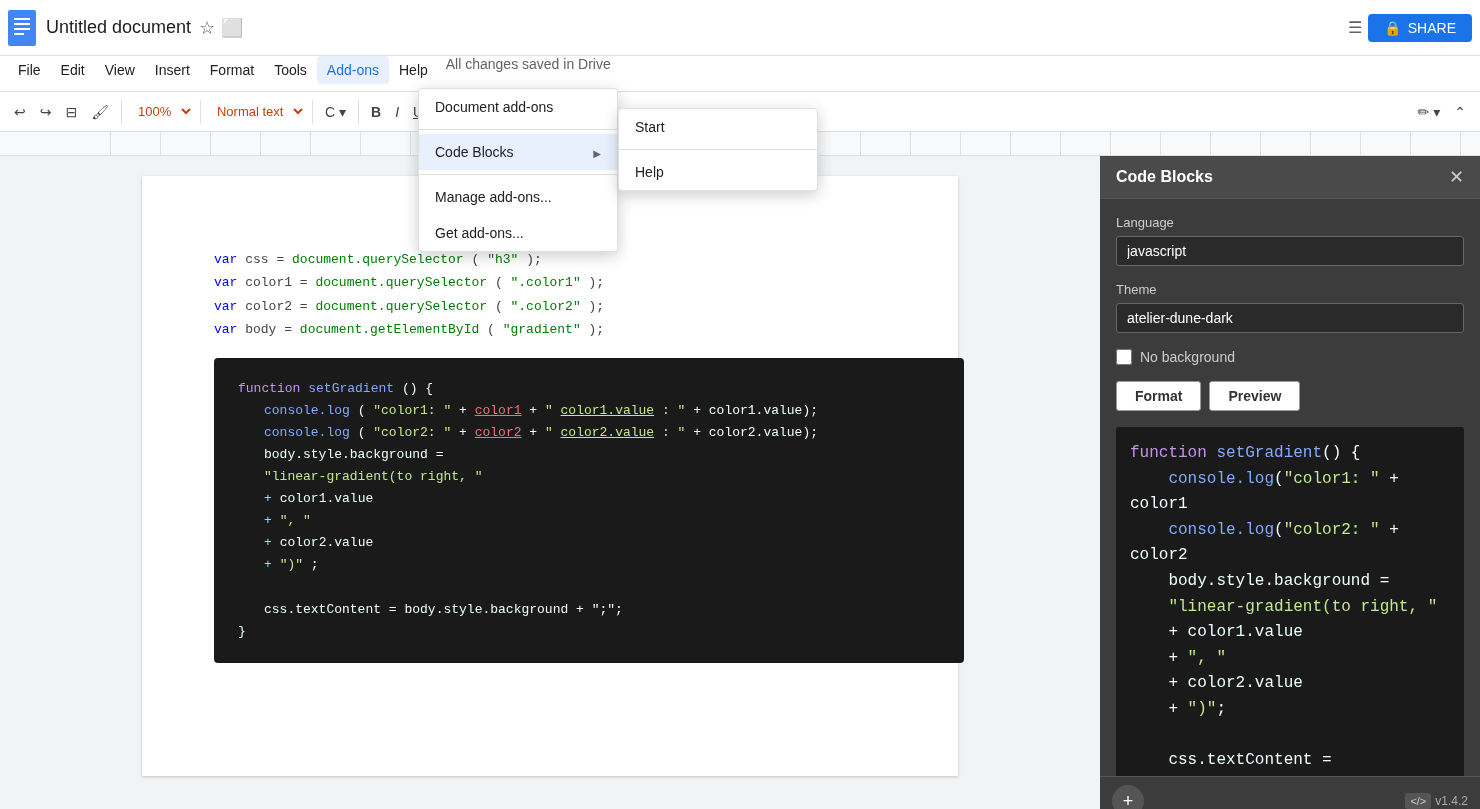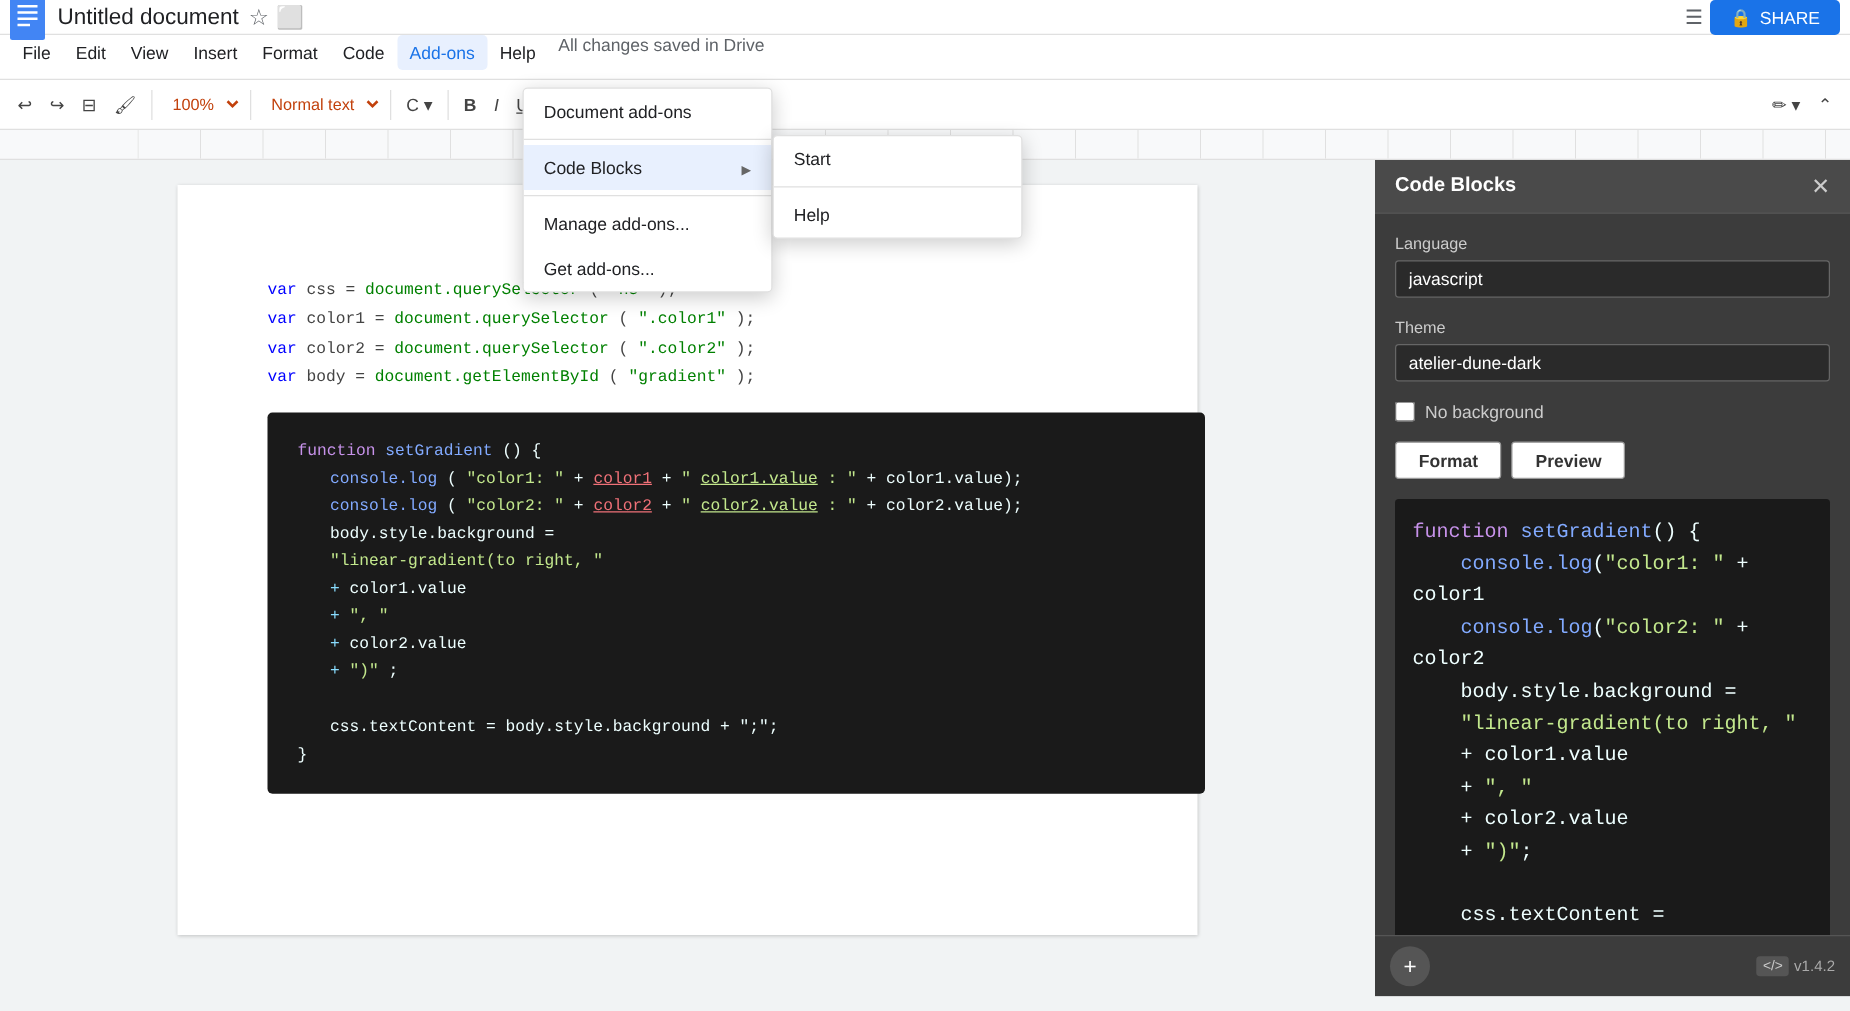--- a/index.html
+++ b/index.html
@@ -1,21 +1,21 @@
 <!DOCTYPE html>
 <html><head>
   <meta charset="utf-8">
   <style>
     * { box-sizing: border-box; margin: 0; padding: 0; }
     body { font-family: Arial, sans-serif; font-size: 13px; background: #f1f3f4; overflow: hidden; }
 
     
     .title-bar {
       display: flex; align-items: center; background: #fff;
-      padding: 4px 8px; height: 28px; border-bottom: 1px solid #e0e0e0;
+      padding: 4px 8px; height: 56px; border-bottom: 1px solid #e0e0e0;
     }
     .doc-icon { width: 28px; height: 36px; margin-right: 10px; flex-shrink: 0; }
     .doc-icon svg { width: 28px; height: 36px; }
     .doc-title { font-size: 18px; color: #202124; margin-right: 8px; }
     .title-icons { display: flex; gap: 6px; align-items: center; }
     .title-icons span { color: #5f6368; font-size: 18px; cursor: pointer; }
     .title-spacer { flex: 1; }
     .share-btn {
       background: #1a73e8; color: #fff; border: none; border-radius: 4px;
       padding: 6px 16px; font-size: 14px; font-weight: 500; cursor: pointer;
@@ -130,21 +130,21 @@
     .sidebar-version { font-size: 12px; color: #aaa; display: flex; align-items: center; gap: 4px; }
     .version-icon {
       background: #555; border-radius: 3px; padding: 2px 5px; font-size: 11px; color: #ccc;
     }
 
     
     .dropdown-overlay {
       position: fixed; top: 0; left: 0; right: 0; bottom: 0; z-index: 100;
     }
     .addons-menu {
-      position: fixed; left: 418px; top: 70px;
+      position: fixed; left: 418px; top: 88px;
       background: #fff; border: 1px solid #e0e0e0; box-shadow: 0 4px 16px rgba(0,0,0,0.2);
       border-radius: 4px; width: 200px; z-index: 200;
     }
     .addons-menu-item {
       padding: 10px 16px; cursor: pointer; font-size: 14px; color: #202124;
       display: flex; align-items: center; justify-content: space-between;
     }
     .addons-menu-item.active { background: #e8f0fe; }
     .addons-separator { height: 1px; background: #e0e0e0; margin: 4px 0; }
 
@@ -187,21 +187,21 @@
     <span>SHARE</span>
   </button>
 </div>
 
 <div class="menu-bar">
   <span class="menu-item">File</span>
   <span class="menu-item">Edit</span>
   <span class="menu-item">View</span>
   <span class="menu-item">Insert</span>
   <span class="menu-item">Format</span>
-  <span class="menu-item">Code</span>
+  <span class="menu-item">Tools</span>
   <span class="menu-item active">Add-ons</span>
   <span class="menu-item">Help</span>
   <span class="all-changes">All changes saved in Drive</span>
 </div>
 
 <div class="format-toolbar">
   <button class="fmt-btn">↩</button>
   <button class="fmt-btn">↪</button>
   <button class="fmt-btn">⊟</button>
   <button class="fmt-btn">🖌</button>

